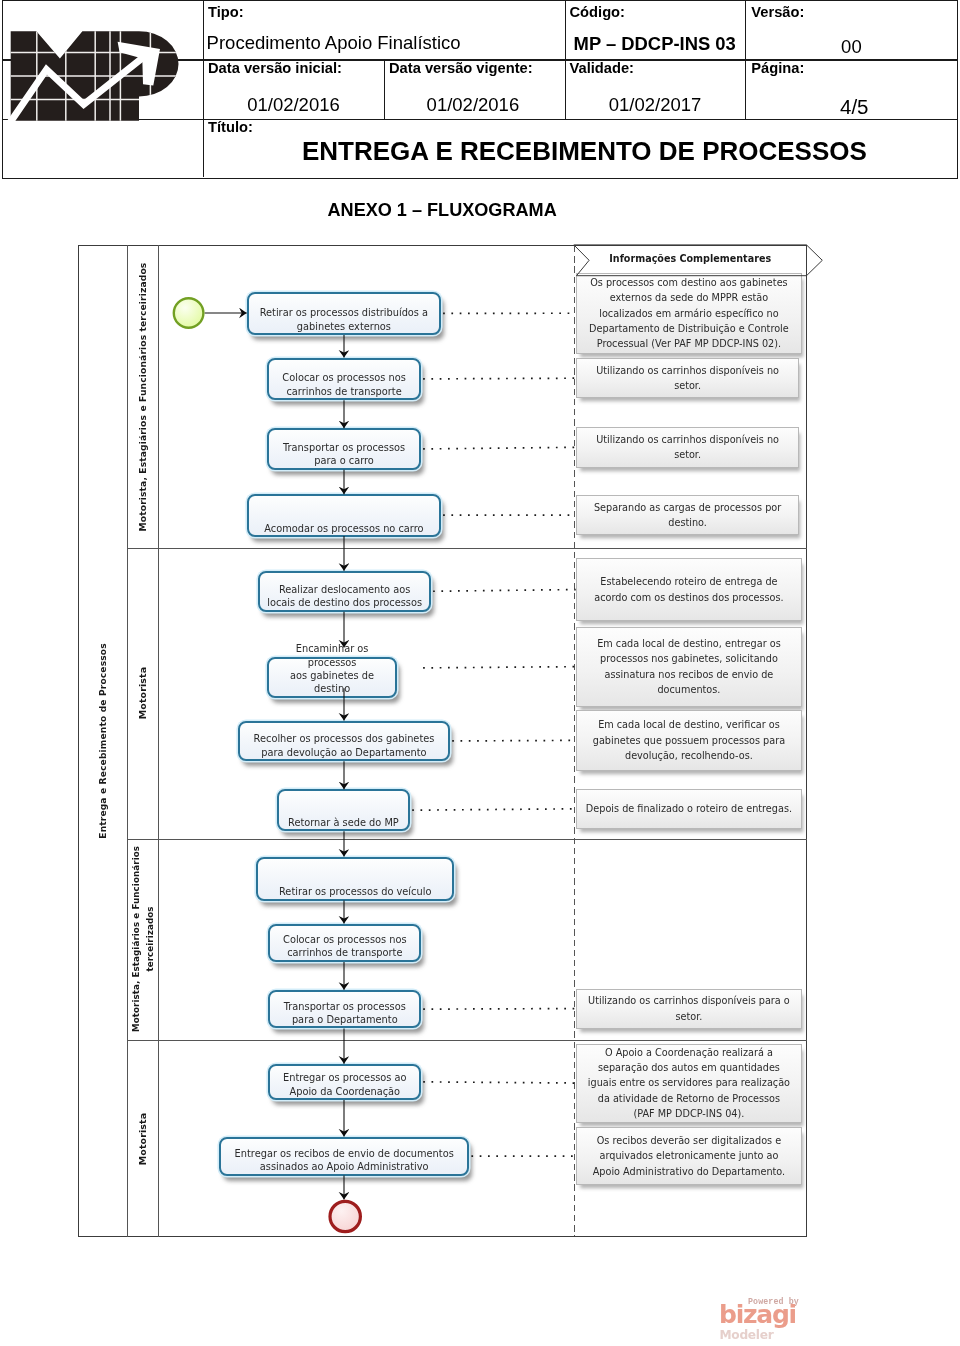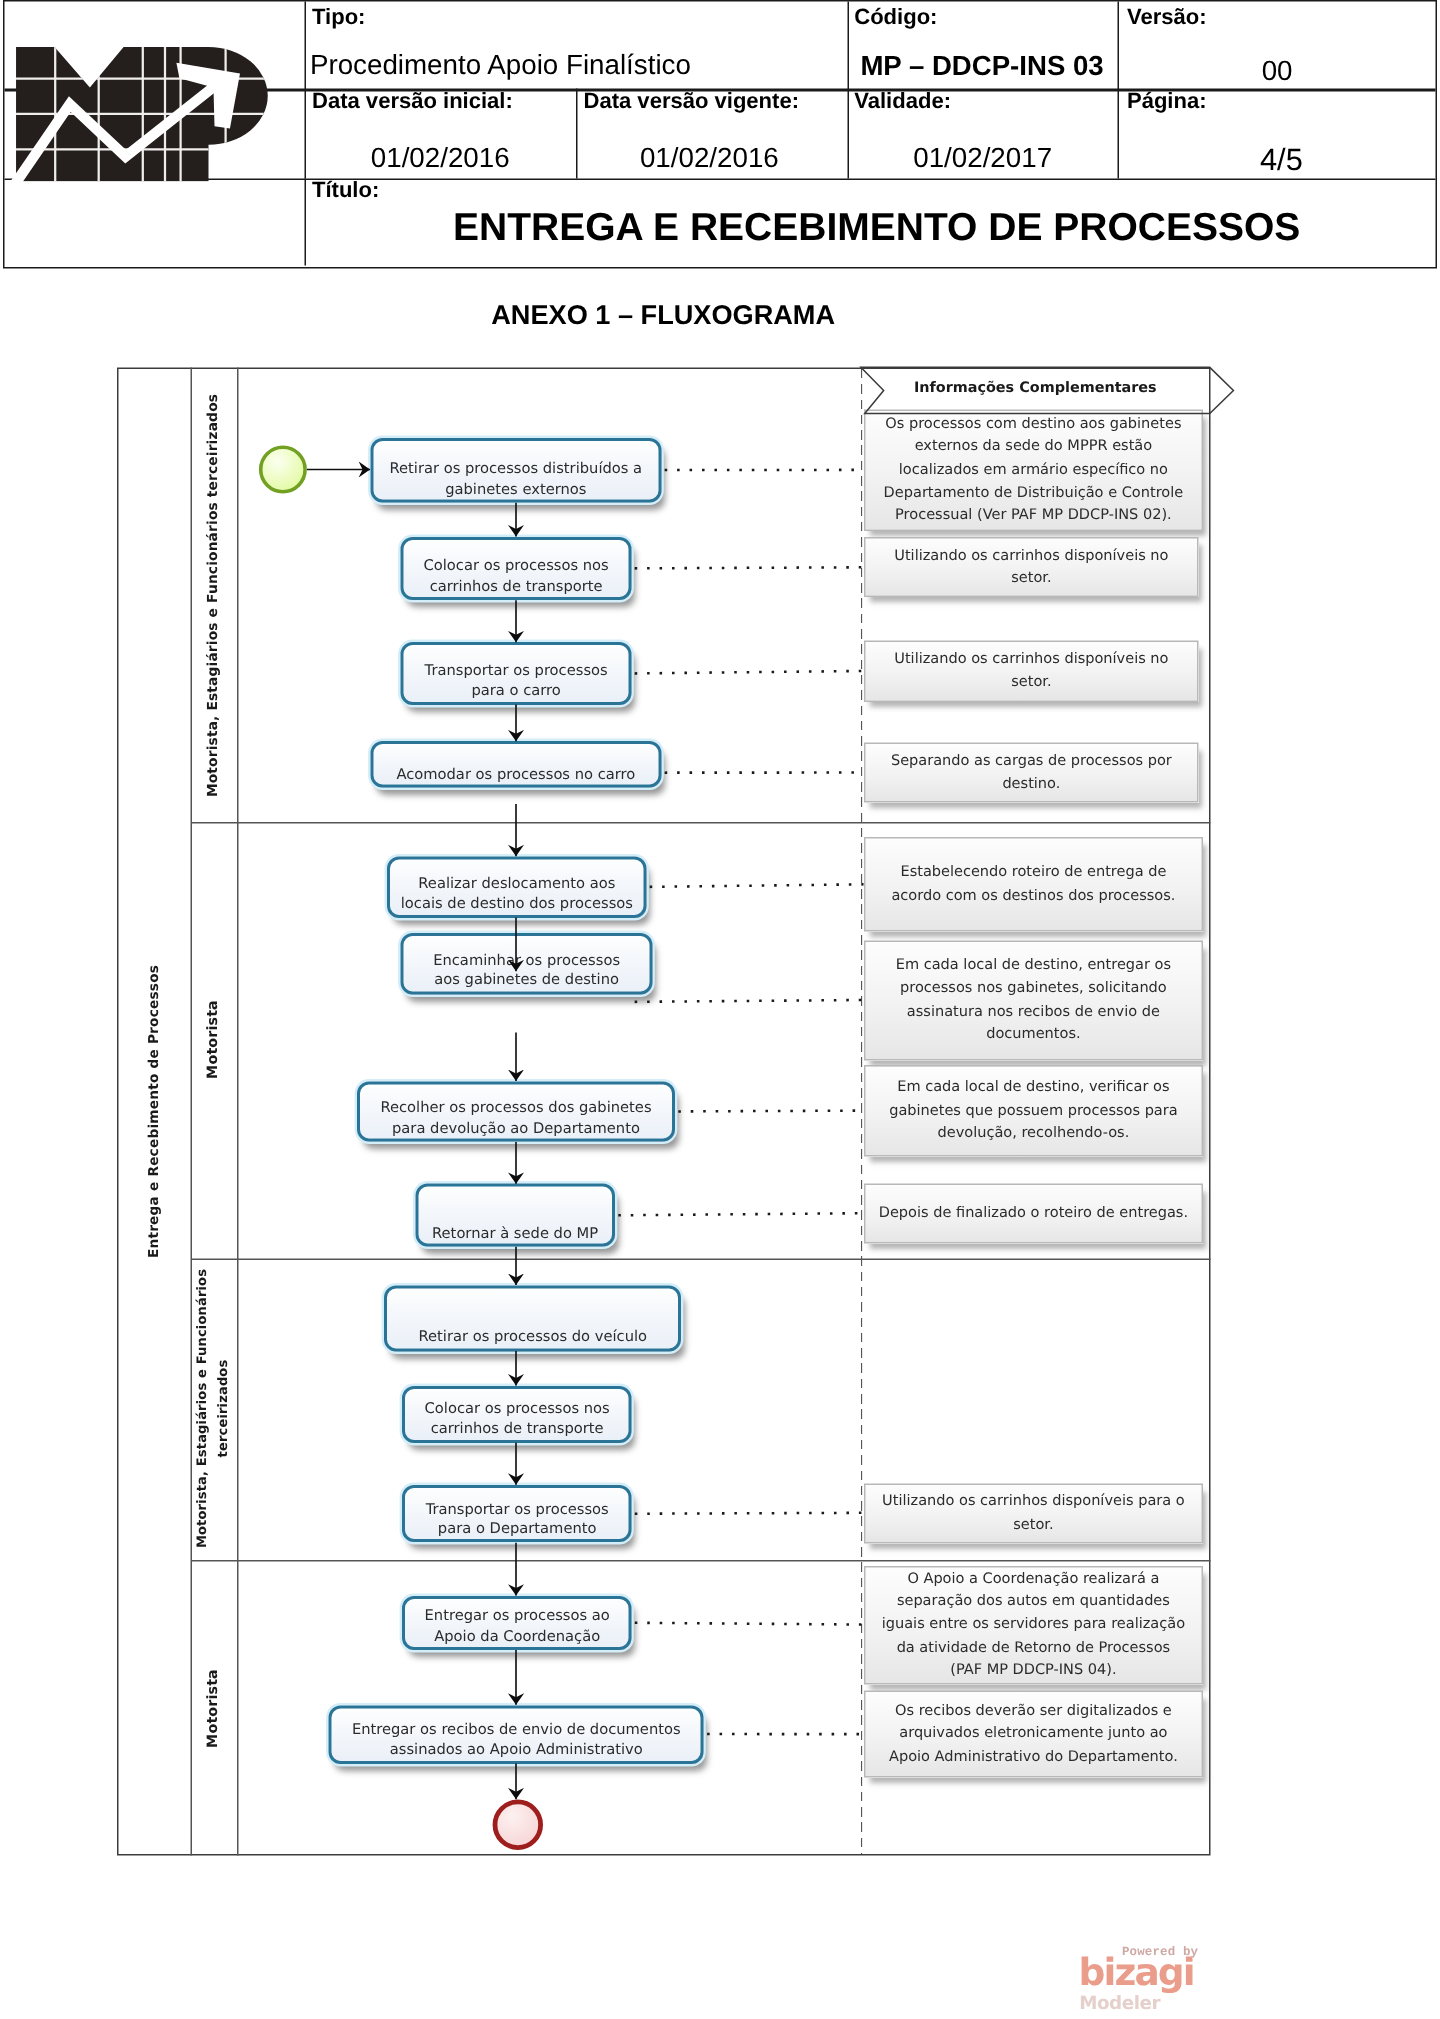--- a/index.html
+++ b/index.html
@@ -193,27 +193,27 @@
       <div class="lane-lbl" style="left:143.15px;top:1138.6px;font-size:9.5px;transform:translate(-50%,-50%) rotate(-90deg)">Motorista</div>
       <div class="task" style="left:246.7px;top:291.6px;width:194.4px;height:43.5px">
         <span>Retirar os processos distribuídos a<br>gabinetes externos</span>
       </div>
       <div class="task" style="left:267.1px;top:357.6px;width:154px;height:42.6px">
         <span>Colocar os processos nos<br>carrinhos de transporte</span>
       </div>
       <div class="task" style="left:267.1px;top:428.2px;width:154px;height:41.5px">
         <span>Transportar os processos<br>para o carro</span>
       </div>
-      <div class="task" style="left:246.7px;top:494.2px;width:194.4px;height:31px">
+      <div class="task" style="left:246.7px;top:494.2px;width:194.4px;height:43px">
         <span>Acomodar os processos no carro</span>
       </div>
       <div class="task" style="left:258.1px;top:570.8px;width:173px;height:40.9px">
         <span>Realizar deslocamento aos<br>locais de destino dos processos</span>
       </div>
-      <div class="task" style="left:267.1px;top:622px;width:168px;height:40.8px">
+      <div class="task" style="left:267.1px;top:657px;width:130px;height:40.8px">
         <span>Encaminhar os processos<br>aos gabinetes de destino</span>
       </div>
       <div class="task" style="left:237.8px;top:720.6px;width:212.4px;height:40.7px">
         <span>Recolher os processos dos gabinetes<br>para devolução ao Departamento</span>
       </div>
       <div class="task" style="left:276.6px;top:789.2px;width:133.6px;height:42px">
         <span>Retornar à sede do MP</span>
       </div>
       <div class="task" style="left:256.2px;top:856.6px;width:198px;height:44px">
         <span>Retirar os processos do veículo</span>

